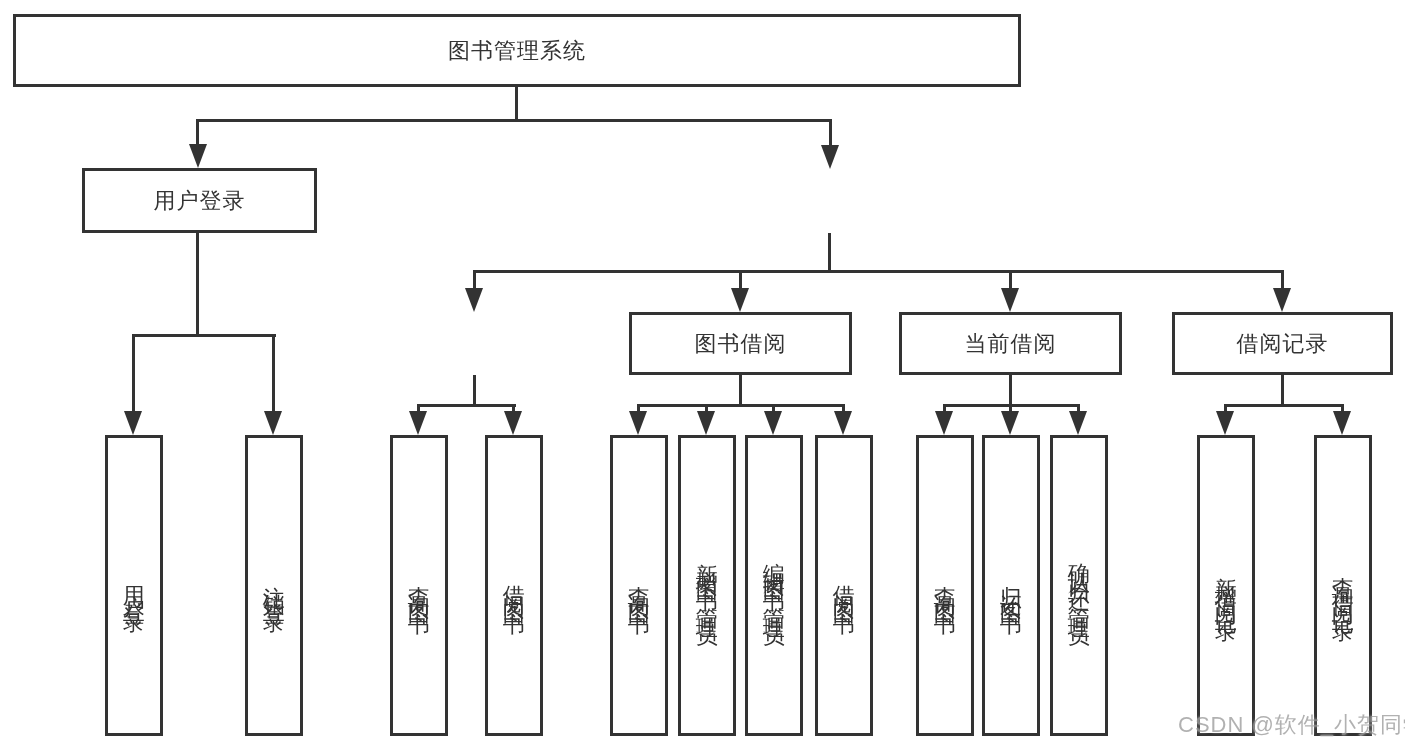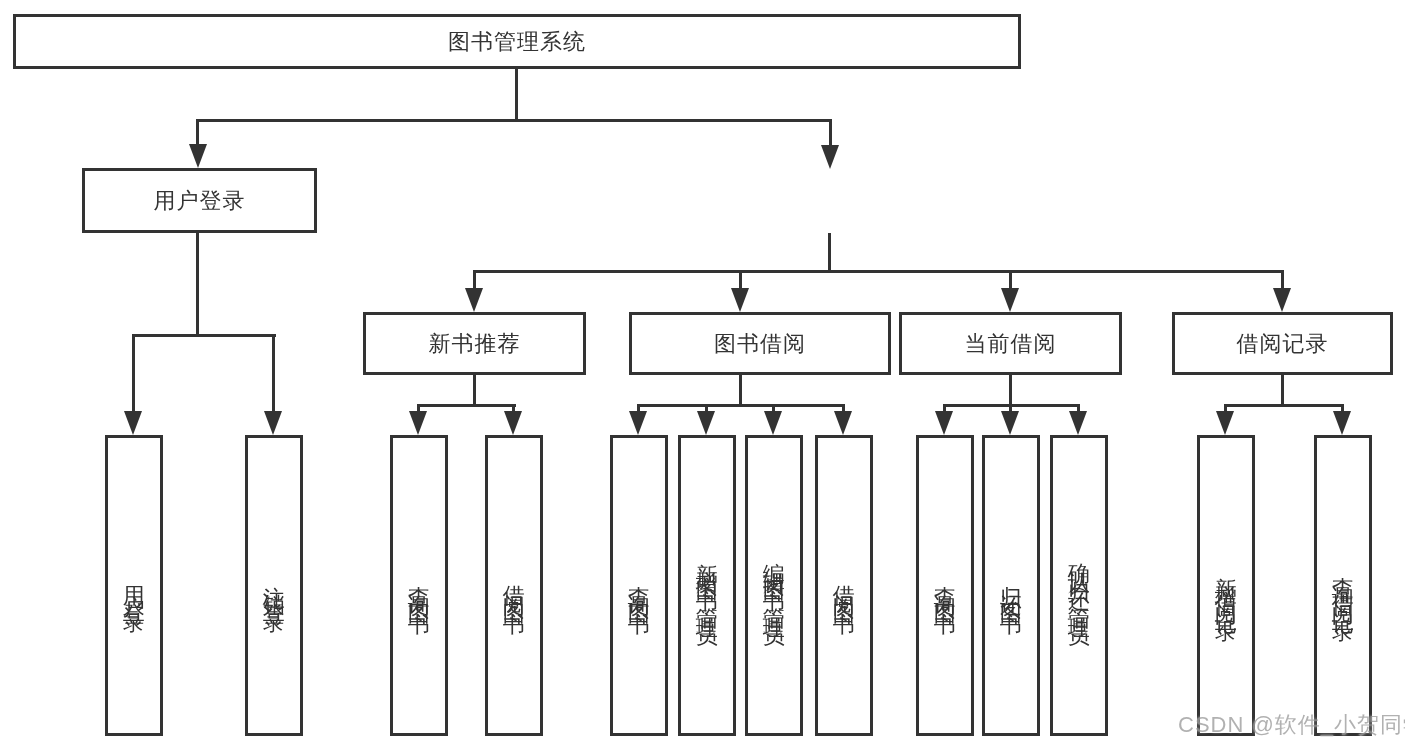--- a/index.html
+++ b/index.html
@@ -55,21 +55,21 @@
     white-space: nowrap;
     z-index: 5;
     text-shadow: 0 0 3px #ffffff;
   }
 </style>
 </head>
 <body>
 
 <div class="canvas">
 
-  <div class="box" style="left:13px; top:14px; width:1008px; height:55px;">
+  <div class="box" style="left:13px; top:14px; width:1008px; height:73px;">
     <span class="hlabel">图书管理系统</span>
   </div>
 
   <div class="vl" style="left:515px; top:68px; height:54px;"></div>
   <div class="hl" style="left:196px; top:119px; width:636px;"></div>
   <div class="vl" style="left:196px; top:119px; height:28px;"></div>
   <div class="arrow" style="left:189px; top:144px;"></div>
   <div class="vl" style="left:829px; top:119px; height:28px;"></div>
   <div class="arrow" style="left:821px; top:145px;"></div>
 
@@ -88,24 +88,21 @@
   <div class="hl" style="left:473px; top:270px; width:811px;"></div>
   <div class="vl" style="left:473px; top:270px; height:20px;"></div>
   <div class="arrow" style="left:465px; top:288px;"></div>
   <div class="vl" style="left:739px; top:270px; height:20px;"></div>
   <div class="arrow" style="left:731px; top:288px;"></div>
   <div class="vl" style="left:1009px; top:270px; height:20px;"></div>
   <div class="arrow" style="left:1001px; top:288px;"></div>
   <div class="vl" style="left:1281px; top:270px; height:20px;"></div>
   <div class="arrow" style="left:1273px; top:288px;"></div>
 
-  <div class="box" style="left:363px; top:312px; width:223px; height:63px;">
-    <span class="hlabel">新书推荐</span>
-  </div>
-  <div class="box" style="left:629px; top:312px; width:262px; height:63px;">
+  <div class="box" style="left:629px; top:312px; width:223px; height:63px;">
     <span class="hlabel">图书借阅</span>
   </div>
   <div class="box" style="left:899px; top:312px; width:223px; height:63px;">
     <span class="hlabel">当前借阅</span>
   </div>
   <div class="box" style="left:1172px; top:312px; width:221px; height:63px;">
     <span class="hlabel">借阅记录</span>
   </div>
 
   <div class="vl" style="left:473px; top:375px; height:31px;"></div>

